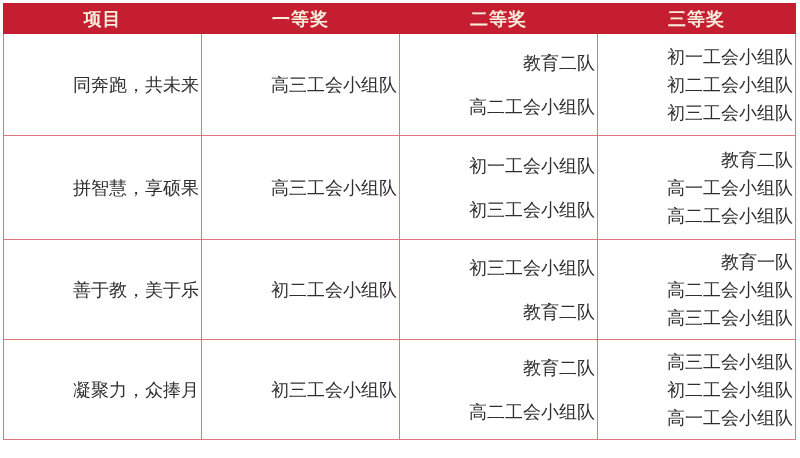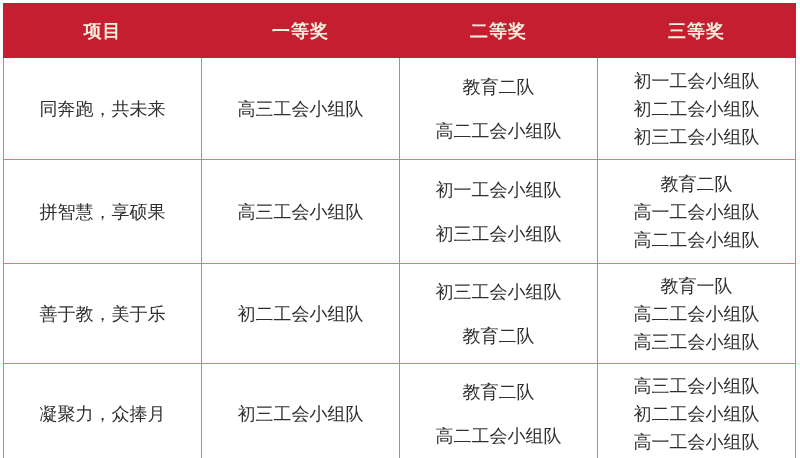--- a/index.html
+++ b/index.html
@@ -29,31 +29,31 @@
     table-layout: fixed;
     border: 1px solid var(--border-outer);
   }
   col { width: 25%; }
   th {
     background: var(--header-bg);
     color: var(--header-text);
     border: 1px solid var(--header-bg);
     font-size: 18px;
     font-weight: bold;
-    height: 54px;
+    height: 30px;
     text-align: center;
     vertical-align: middle;
     letter-spacing: 1px;
   }
   td {
     border: 1px solid var(--border-inner);
     background: #FFFFFF;
     color: var(--body-text);
     font-size: 18px;
-    text-align: center;
+    text-align: right;
     vertical-align: middle;
     padding: 4px 2px;
   }
   tr.r1 td { height: 102px; }
   tr.r2 td { height: 104px; }
   tr.r3 td { height: 100px; }
   tr.r4 td { height: 100px; }
   .line { line-height: 28px; }
   td.n2 .line + .line { margin-top: 16px; }
   td.n3 .line + .line { margin-top: 0px; }

